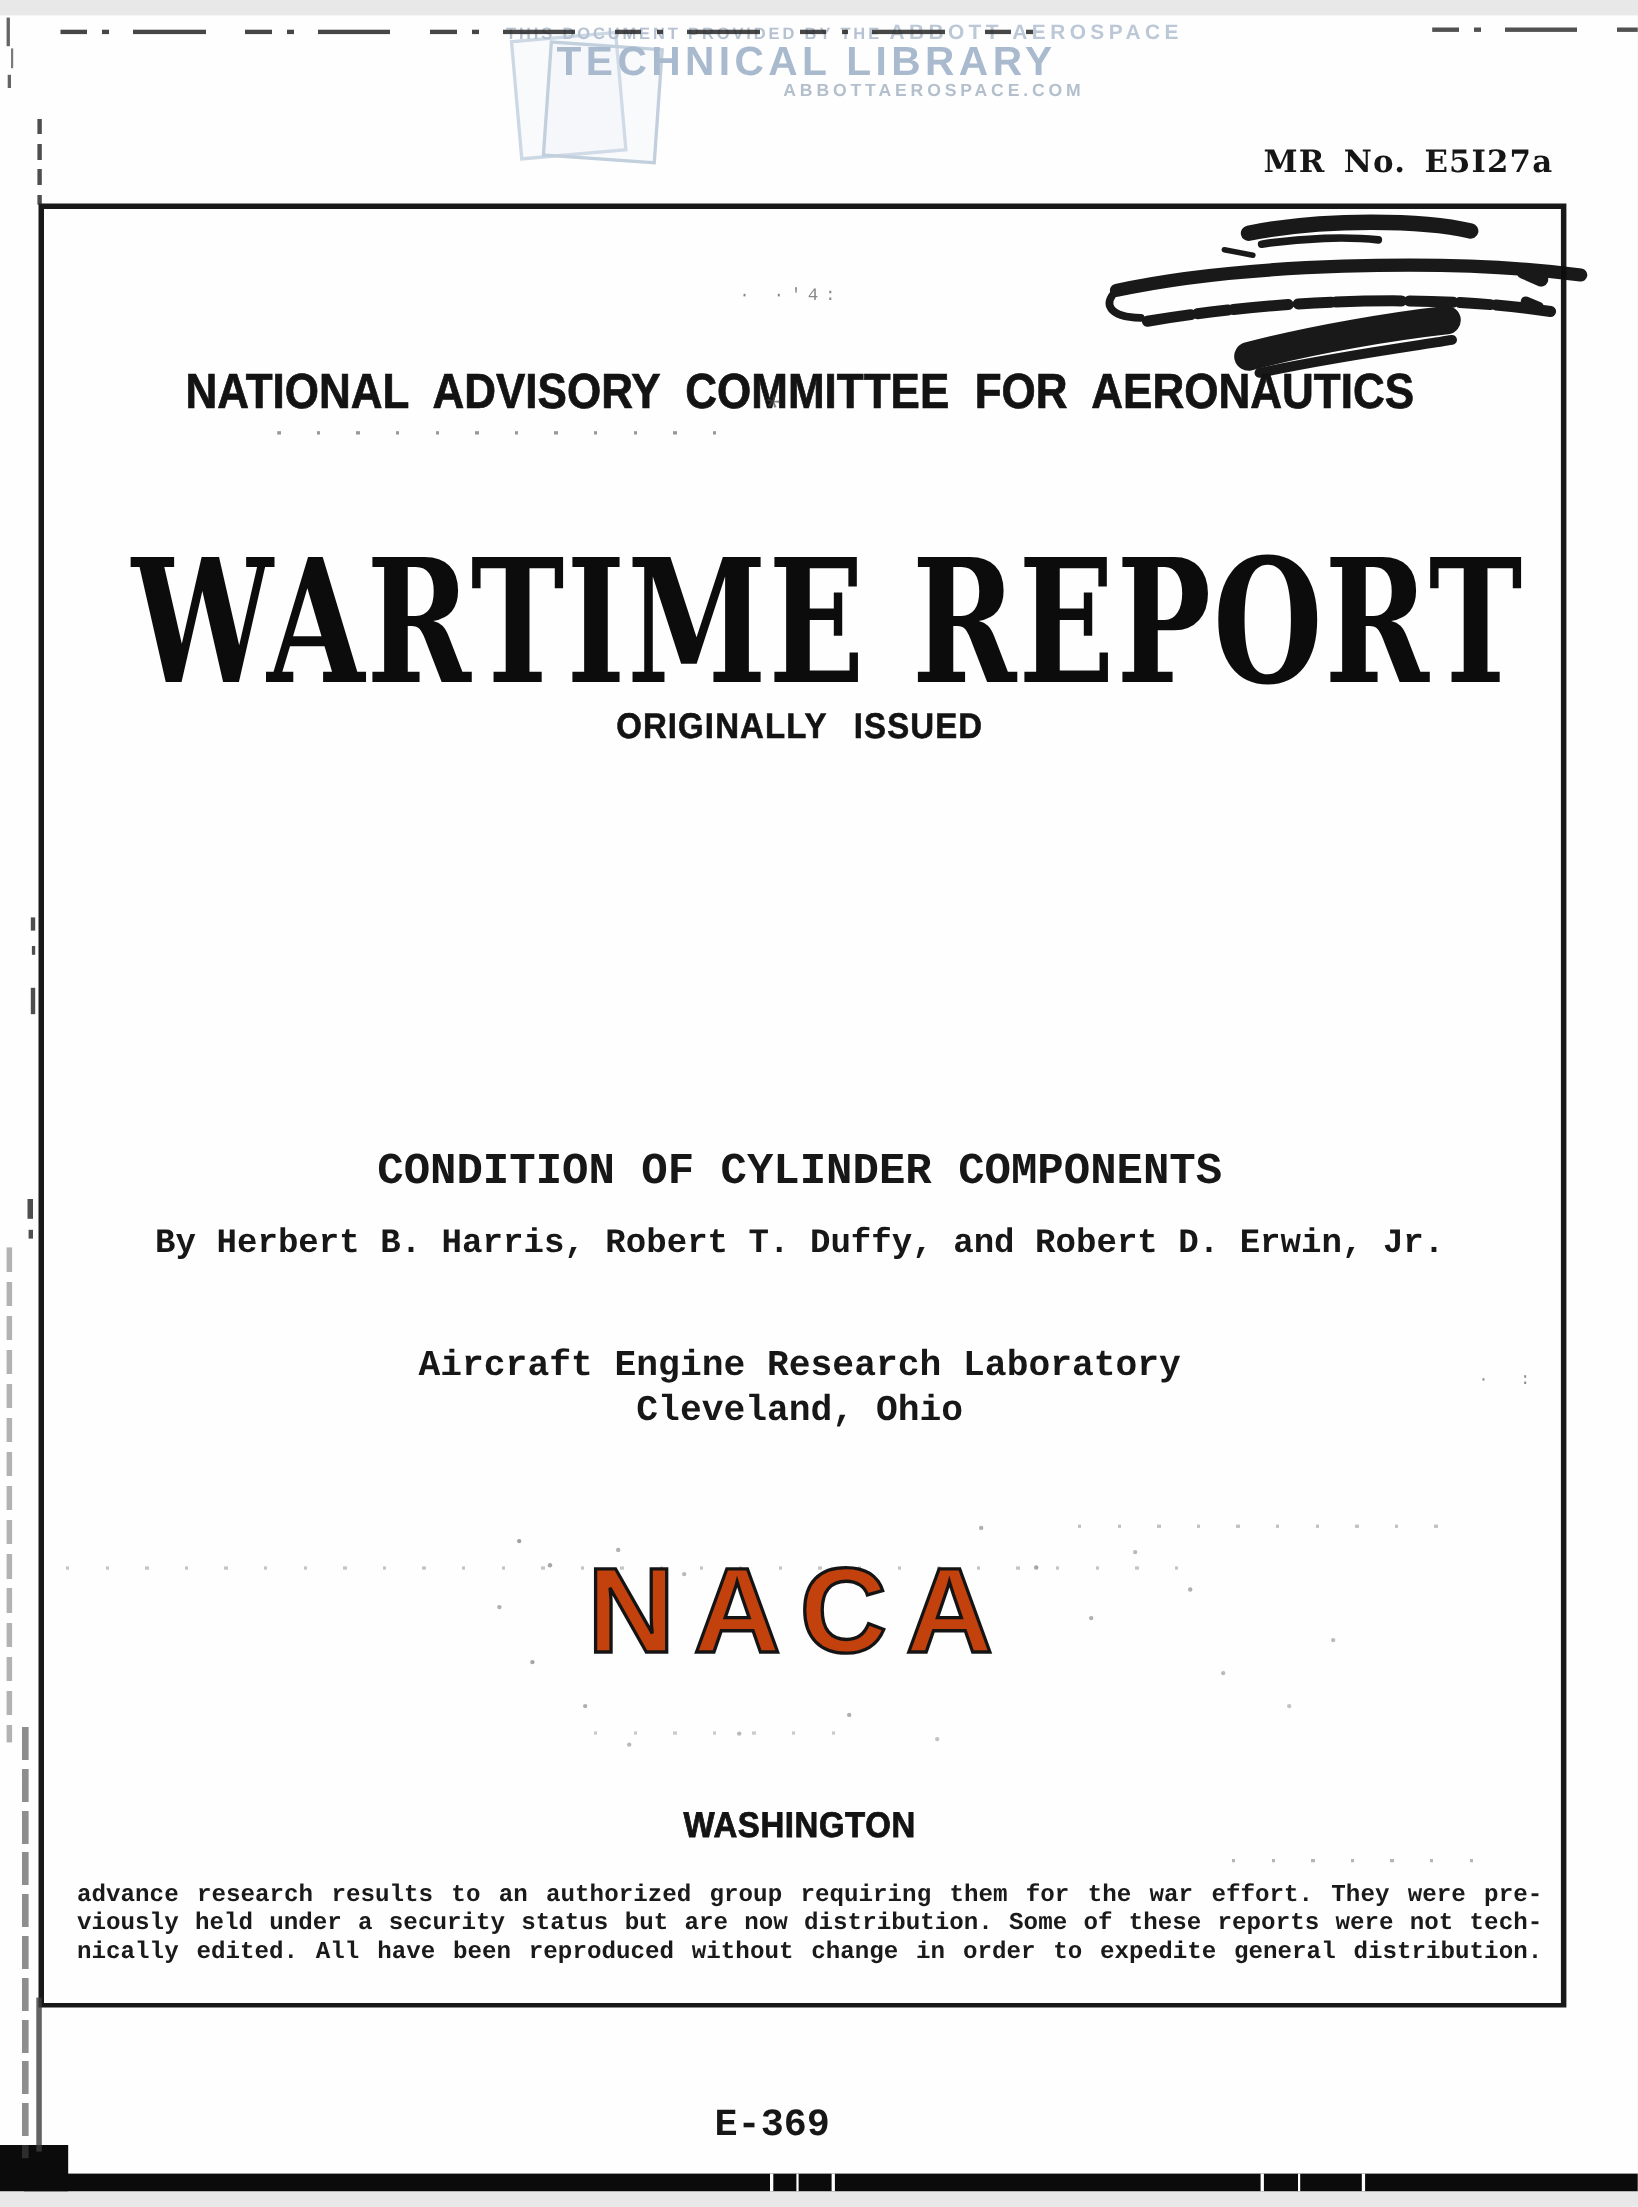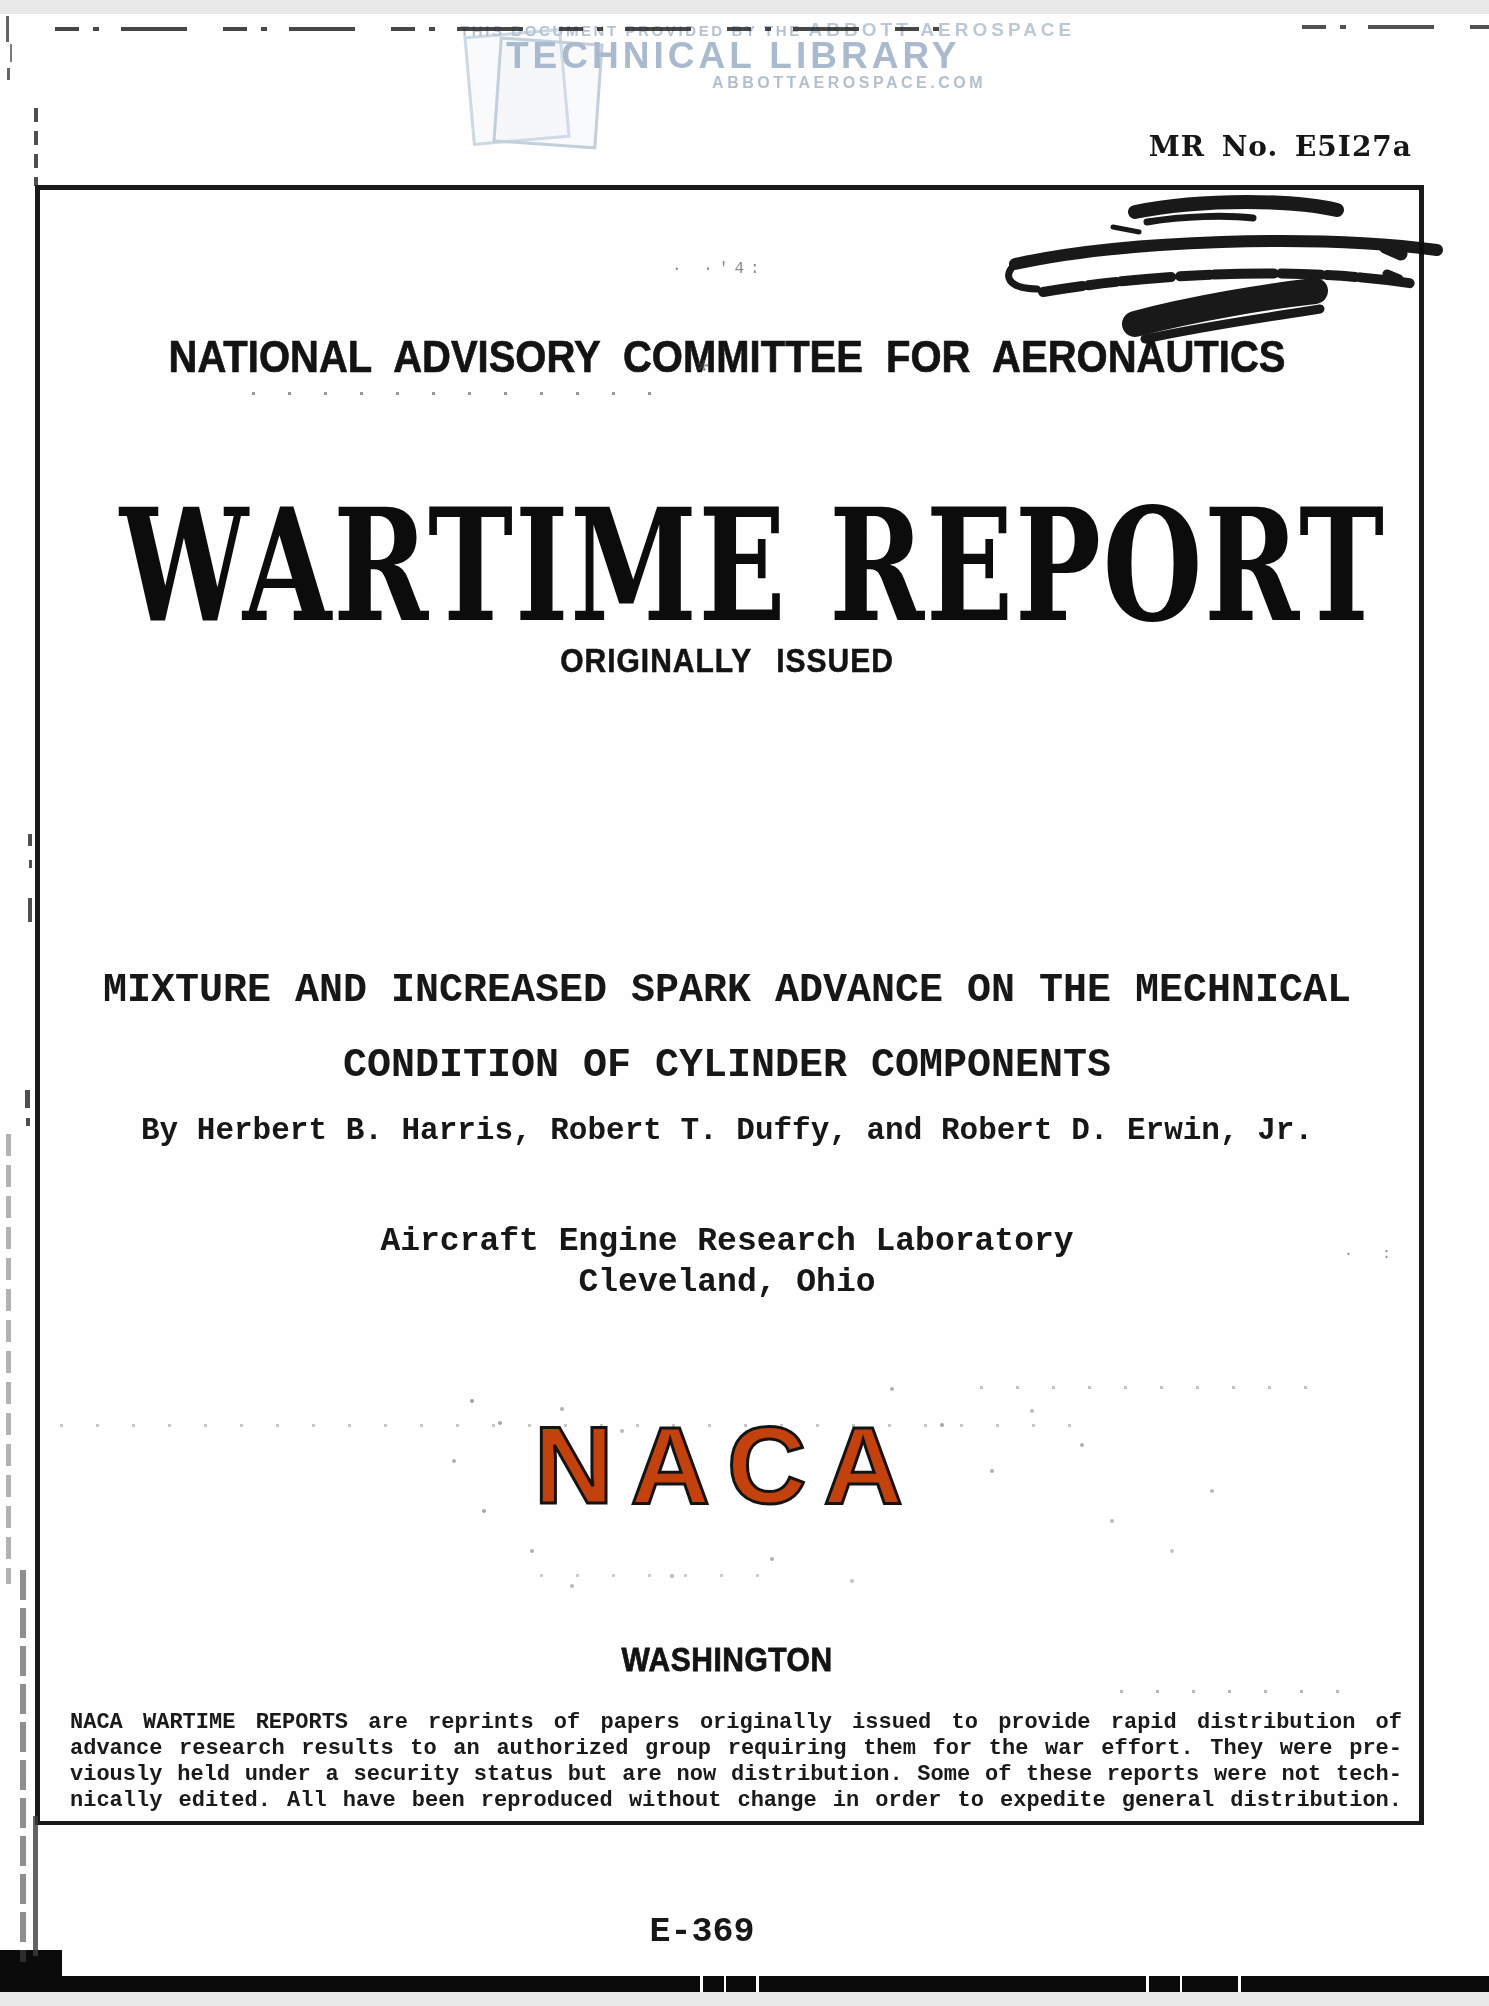--- a/index.html
+++ b/index.html
@@ -146,42 +146,40 @@
 
   <div class="abs center gothic org">NATIONAL ADVISORY COMMITTEE FOR AERONAUTICS</div>
   <div class="abs dotrow dr1"></div>
   <div class="abs noise-glyph ng1">· ·'4:</div>
   <div class="abs noise-glyph ng2">⁎</div>
 
   <div class="abs center wartime">WARTIME REPORT</div>
   <div class="abs center gothic orig">ORIGINALLY ISSUED</div>
 
 
-  <div class="abs center tw title-line t2">MIXTURE AND INCREASED SPARK ADVANCE ON THE MECHNICAL</div>
   <div class="abs center tw title-line t3">CONDITION OF CYLINDER COMPONENTS</div>
 
   <div class="abs center tw byline">By Herbert B. Harris, Robert T. Duffy, and Robert D. Erwin, Jr.</div>
 
   <div class="abs center tw lab">
     <div>Aircraft Engine Research Laboratory</div>
     <div>Cleveland, Ohio</div>
   </div>
   <div class="abs noise-glyph ng3">· :</div>
 
   <div class="abs dotrow dr3"></div>
   <div class="abs dotrow dr2"></div>
   <div class="abs speckles"></div>
   <div class="abs center gothic naca">NACA</div>
   <div class="abs dotrow dr4"></div>
 
   <div class="abs center gothic washington">WASHINGTON</div>
   <div class="abs dotrow dr5"></div>
 
   <div class="abs disclaimer">
-    <div>NACA WARTIME REPORTS are reprints of papers originally issued to provide rapid distribution of</div>
     <div>advance research results to an authorized group requiring them for the war effort.  They were pre-</div>
     <div>viously held under a security status but are now distribution.  Some of these reports were not tech-</div>
     <div>nically edited.  All have been reproduced without change in order to expedite general distribution.</div>
   </div>
 
   <div class="abs tw e268">E-369</div>
 
   <div class="abs bl-blob"></div>
   <div class="abs bottom-bar">
     <i style="left:678px;width:3px;"></i>

